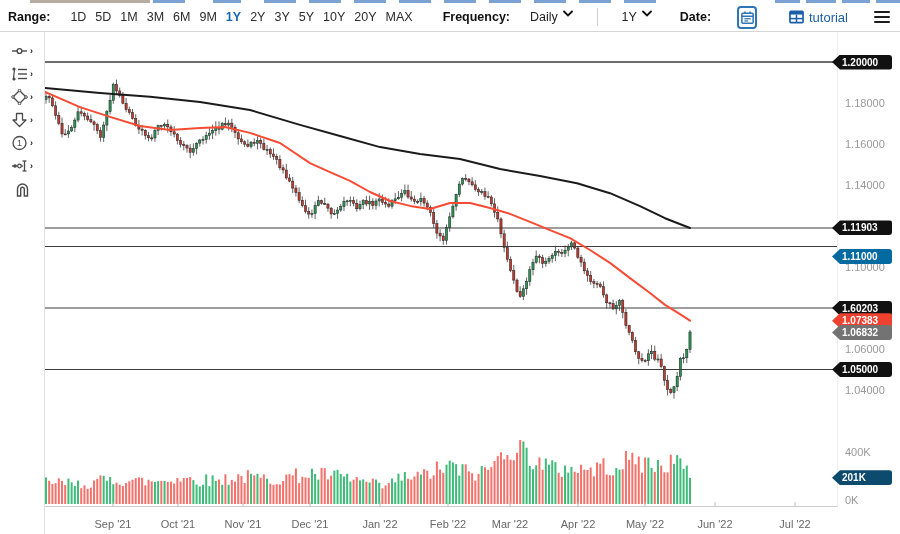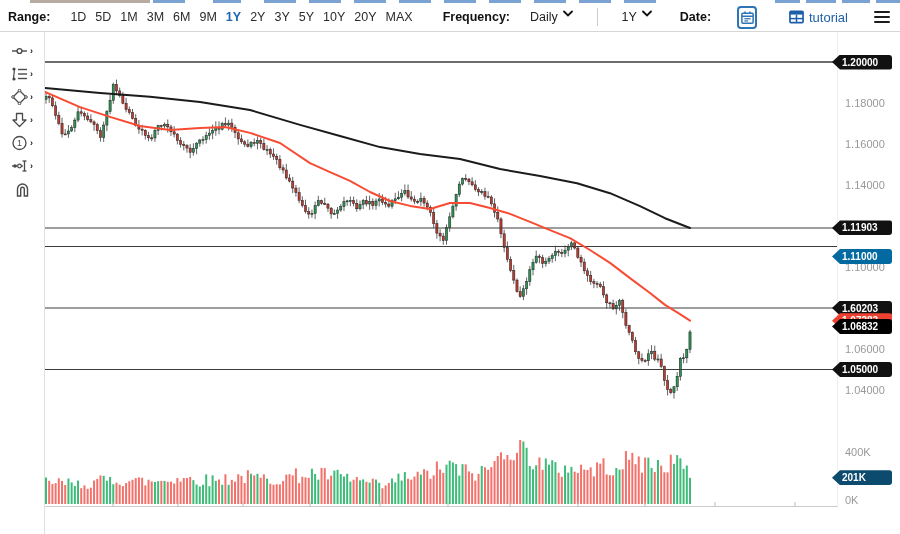--- a/index.html
+++ b/index.html
@@ -812,32 +812,45 @@
       <line x1="265" y1="470" x2="265" y2="474.5" stroke="#bbb" stroke-width="1"></line>
       <line x1="335" y1="470" x2="335" y2="474.5" stroke="#bbb" stroke-width="1"></line>
       <line x1="403" y1="470" x2="403" y2="474.5" stroke="#bbb" stroke-width="1"></line>
       <line x1="465" y1="470" x2="465" y2="474.5" stroke="#bbb" stroke-width="1"></line>
       <line x1="533" y1="470" x2="533" y2="474.5" stroke="#bbb" stroke-width="1"></line>
       <line x1="600" y1="470" x2="600" y2="474.5" stroke="#bbb" stroke-width="1"></line>
       <line x1="670" y1="470" x2="670" y2="474.5" stroke="#bbb" stroke-width="1"></line>
       <line x1="750" y1="470" x2="750" y2="474.5" stroke="#bbb" stroke-width="1"></line>
       <line x1="792.5" y1="0" x2="792.5" y2="474.5" stroke="#eee" stroke-width="1"></line>
     </svg>
+  <div id="x-axis">
+      <span class="x-label" style="left: 44px;">Sep '21</span>
+      <span class="x-label" style="left: 109px;">Oct '21</span>
+      <span class="x-label" style="left: 174px;">Nov '21</span>
+      <span class="x-label" style="left: 241px;">Dec '21</span>
+      <span class="x-label" style="left: 311px;">Jan '22</span>
+      <span class="x-label" style="left: 379px;">Feb '22</span>
+      <span class="x-label" style="left: 441px;">Mar '22</span>
+      <span class="x-label" style="left: 509px;">Apr '22</span>
+      <span class="x-label" style="left: 576px;">May '22</span>
+      <span class="x-label" style="left: 646px;">Jun '22</span>
+      <span class="x-label" style="left: 726px;">Jul '22</span>
+    </div>
 </div>
 
 <div id="right-axis">
     <span class="axis-label" style="top: 64.5px;">1.18000</span>
     <span class="axis-label" style="top: 105.5px;">1.16000</span>
     <span class="axis-label" style="top: 146.5px;">1.14000</span>
     <span class="axis-label" style="top: 228.5px;">1.10000</span>
     <span class="axis-label" style="top: 310.5px;">1.06000</span>
     <span class="axis-label" style="top: 351.5px;">1.04000</span>
     <span class="axis-label" style="top: 413.5px;">400K</span>
     <span class="axis-label" style="top: 461.5px;">0K</span>
     <div class="badge" style="background: rgb(17, 17, 17); top: 22.5px;">1.20000</div>
     <div class="badge" style="background: rgb(17, 17, 17); top: 188.488px;">1.11903</div>
     <div class="badge" style="background: #0369a1; top: 217px;">1.11000</div>
     <div class="badge" style="background: rgb(17, 17, 17); top: 268.5px;">1.60203</div>
     <div class="badge" style="background: rgb(238, 65, 48); top: 281.148px;">1.07383</div>
-    <div class="badge" style="background: #000000; top: 287px;">1.06832</div>
+    <div class="badge" style="background: #737373; top: 293px;">1.06832</div>
     <div class="badge" style="background: rgb(17, 17, 17); top: 330px;">1.05000</div>
     <div class="badge" style="background: #0c4a6e; top: 438.37px;">201K</div>
   </div>
 
 </body></html>

